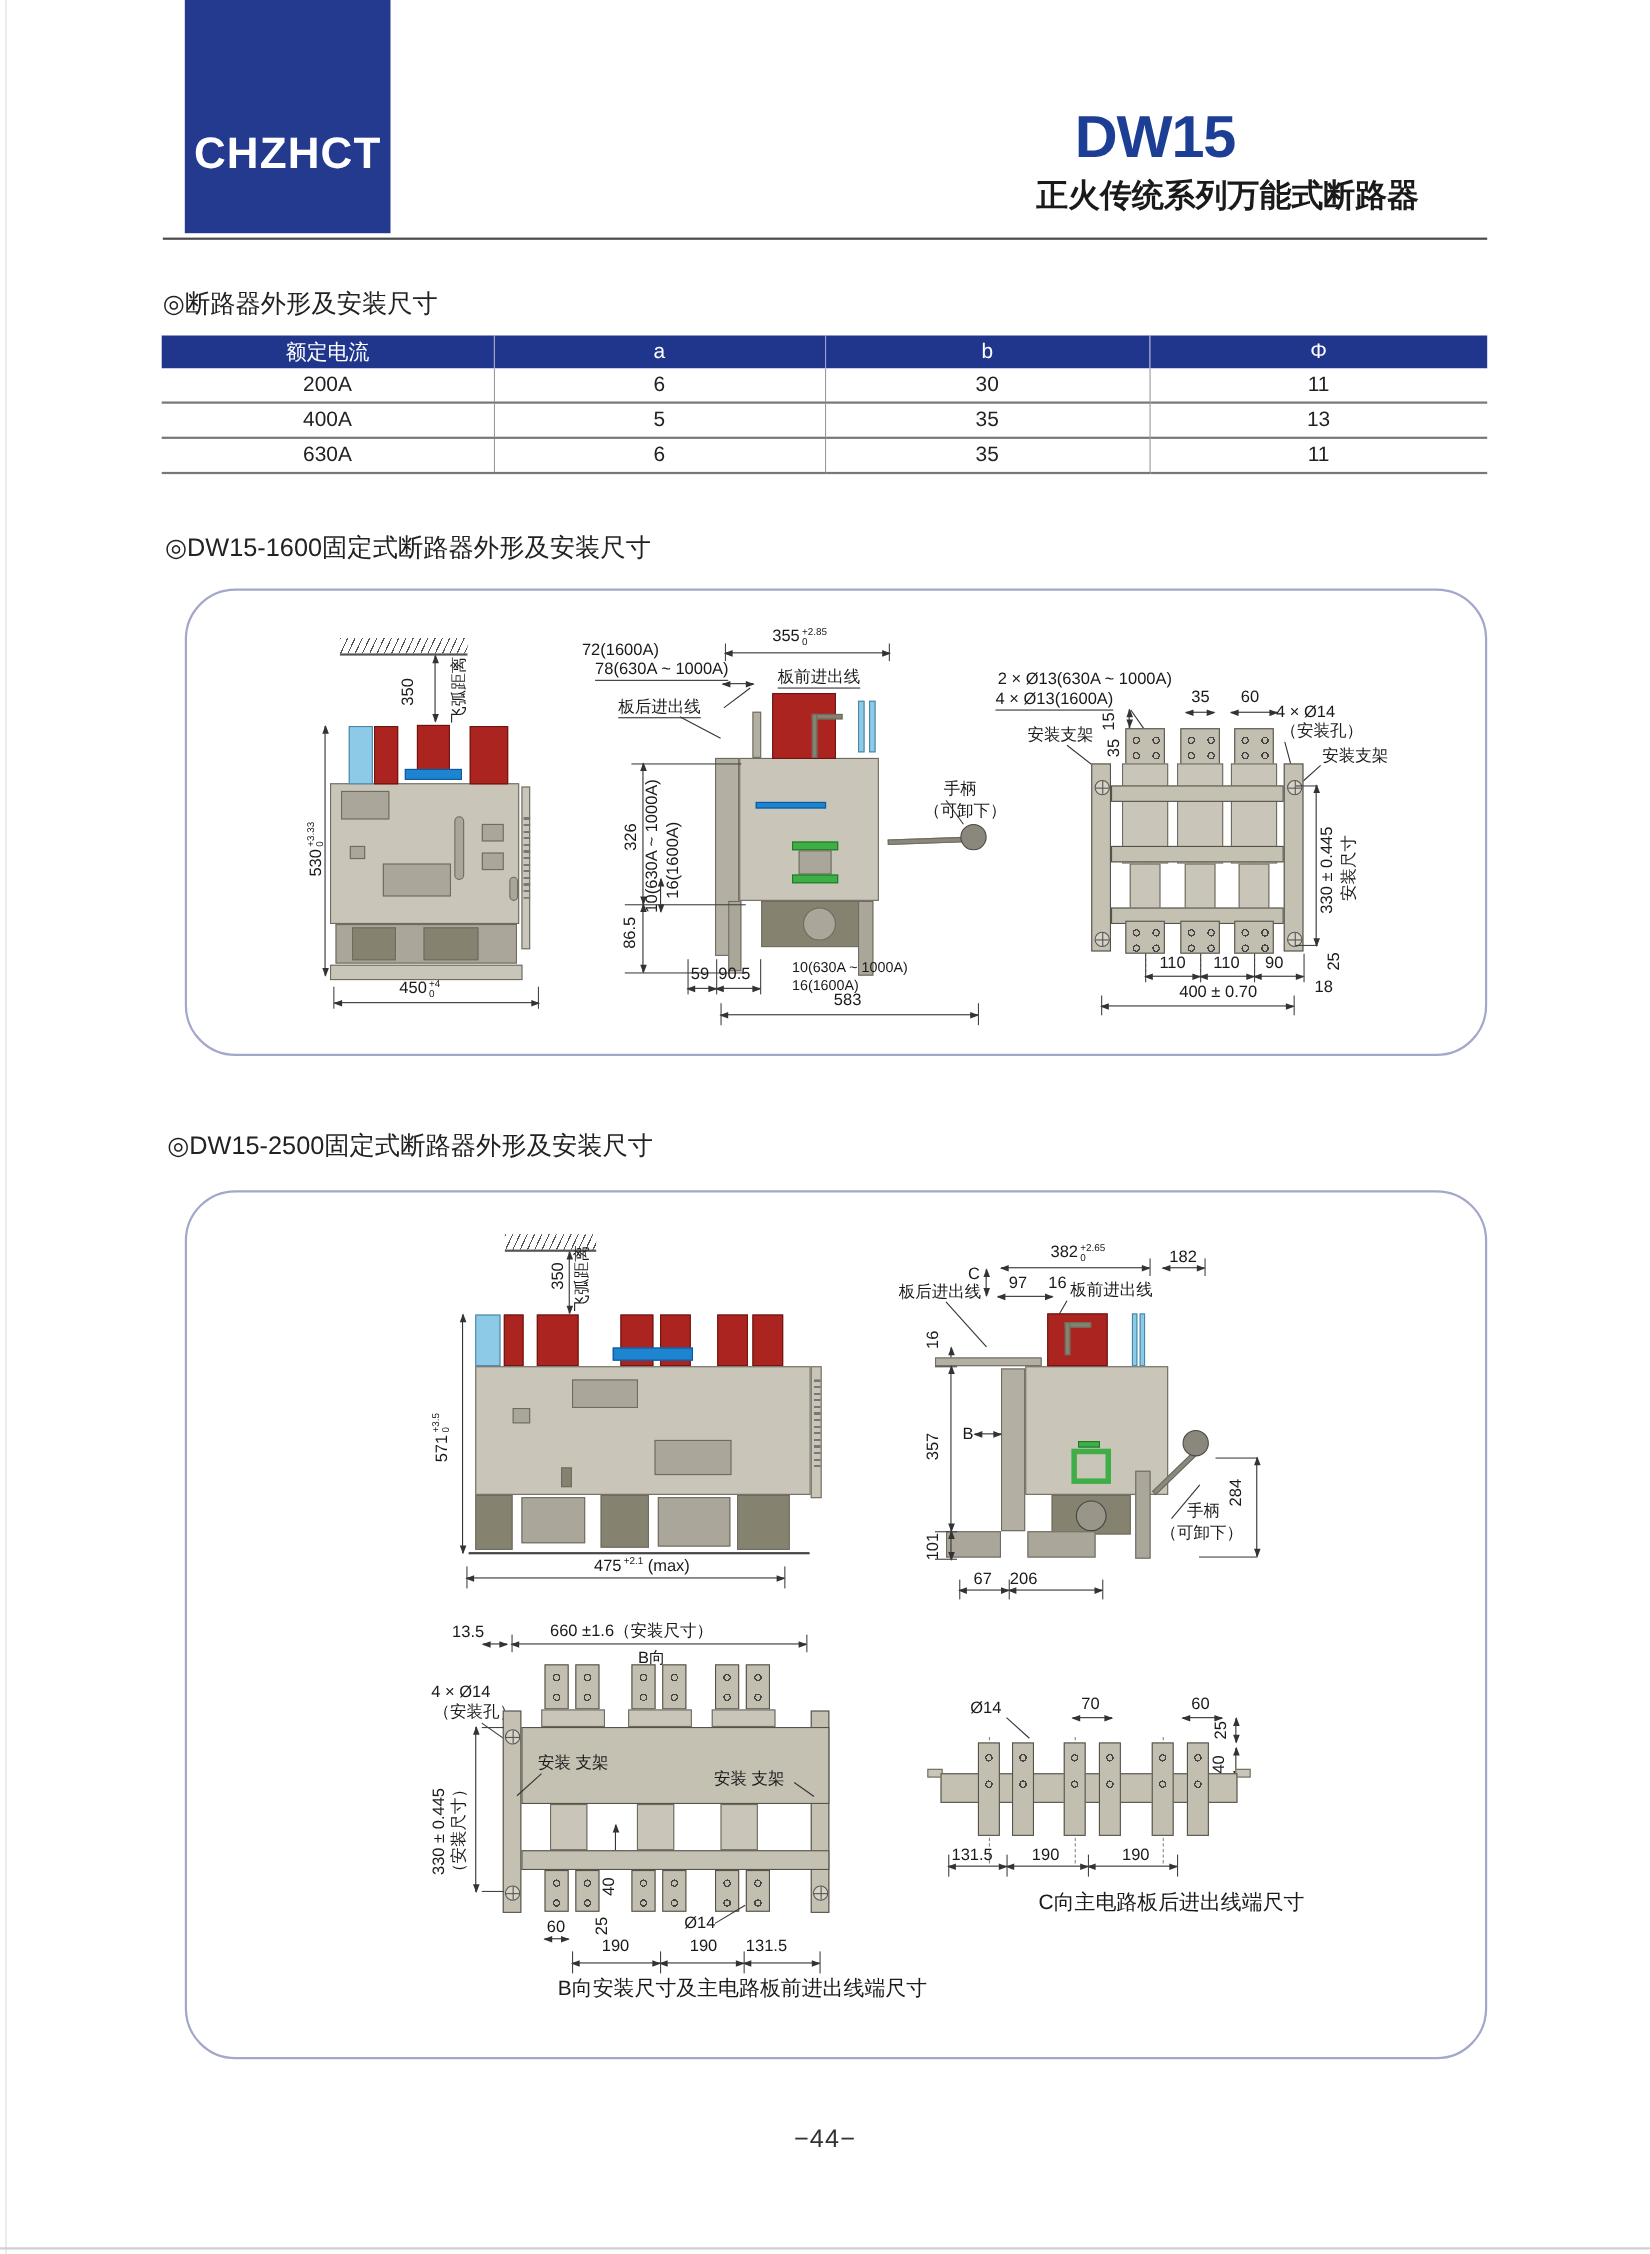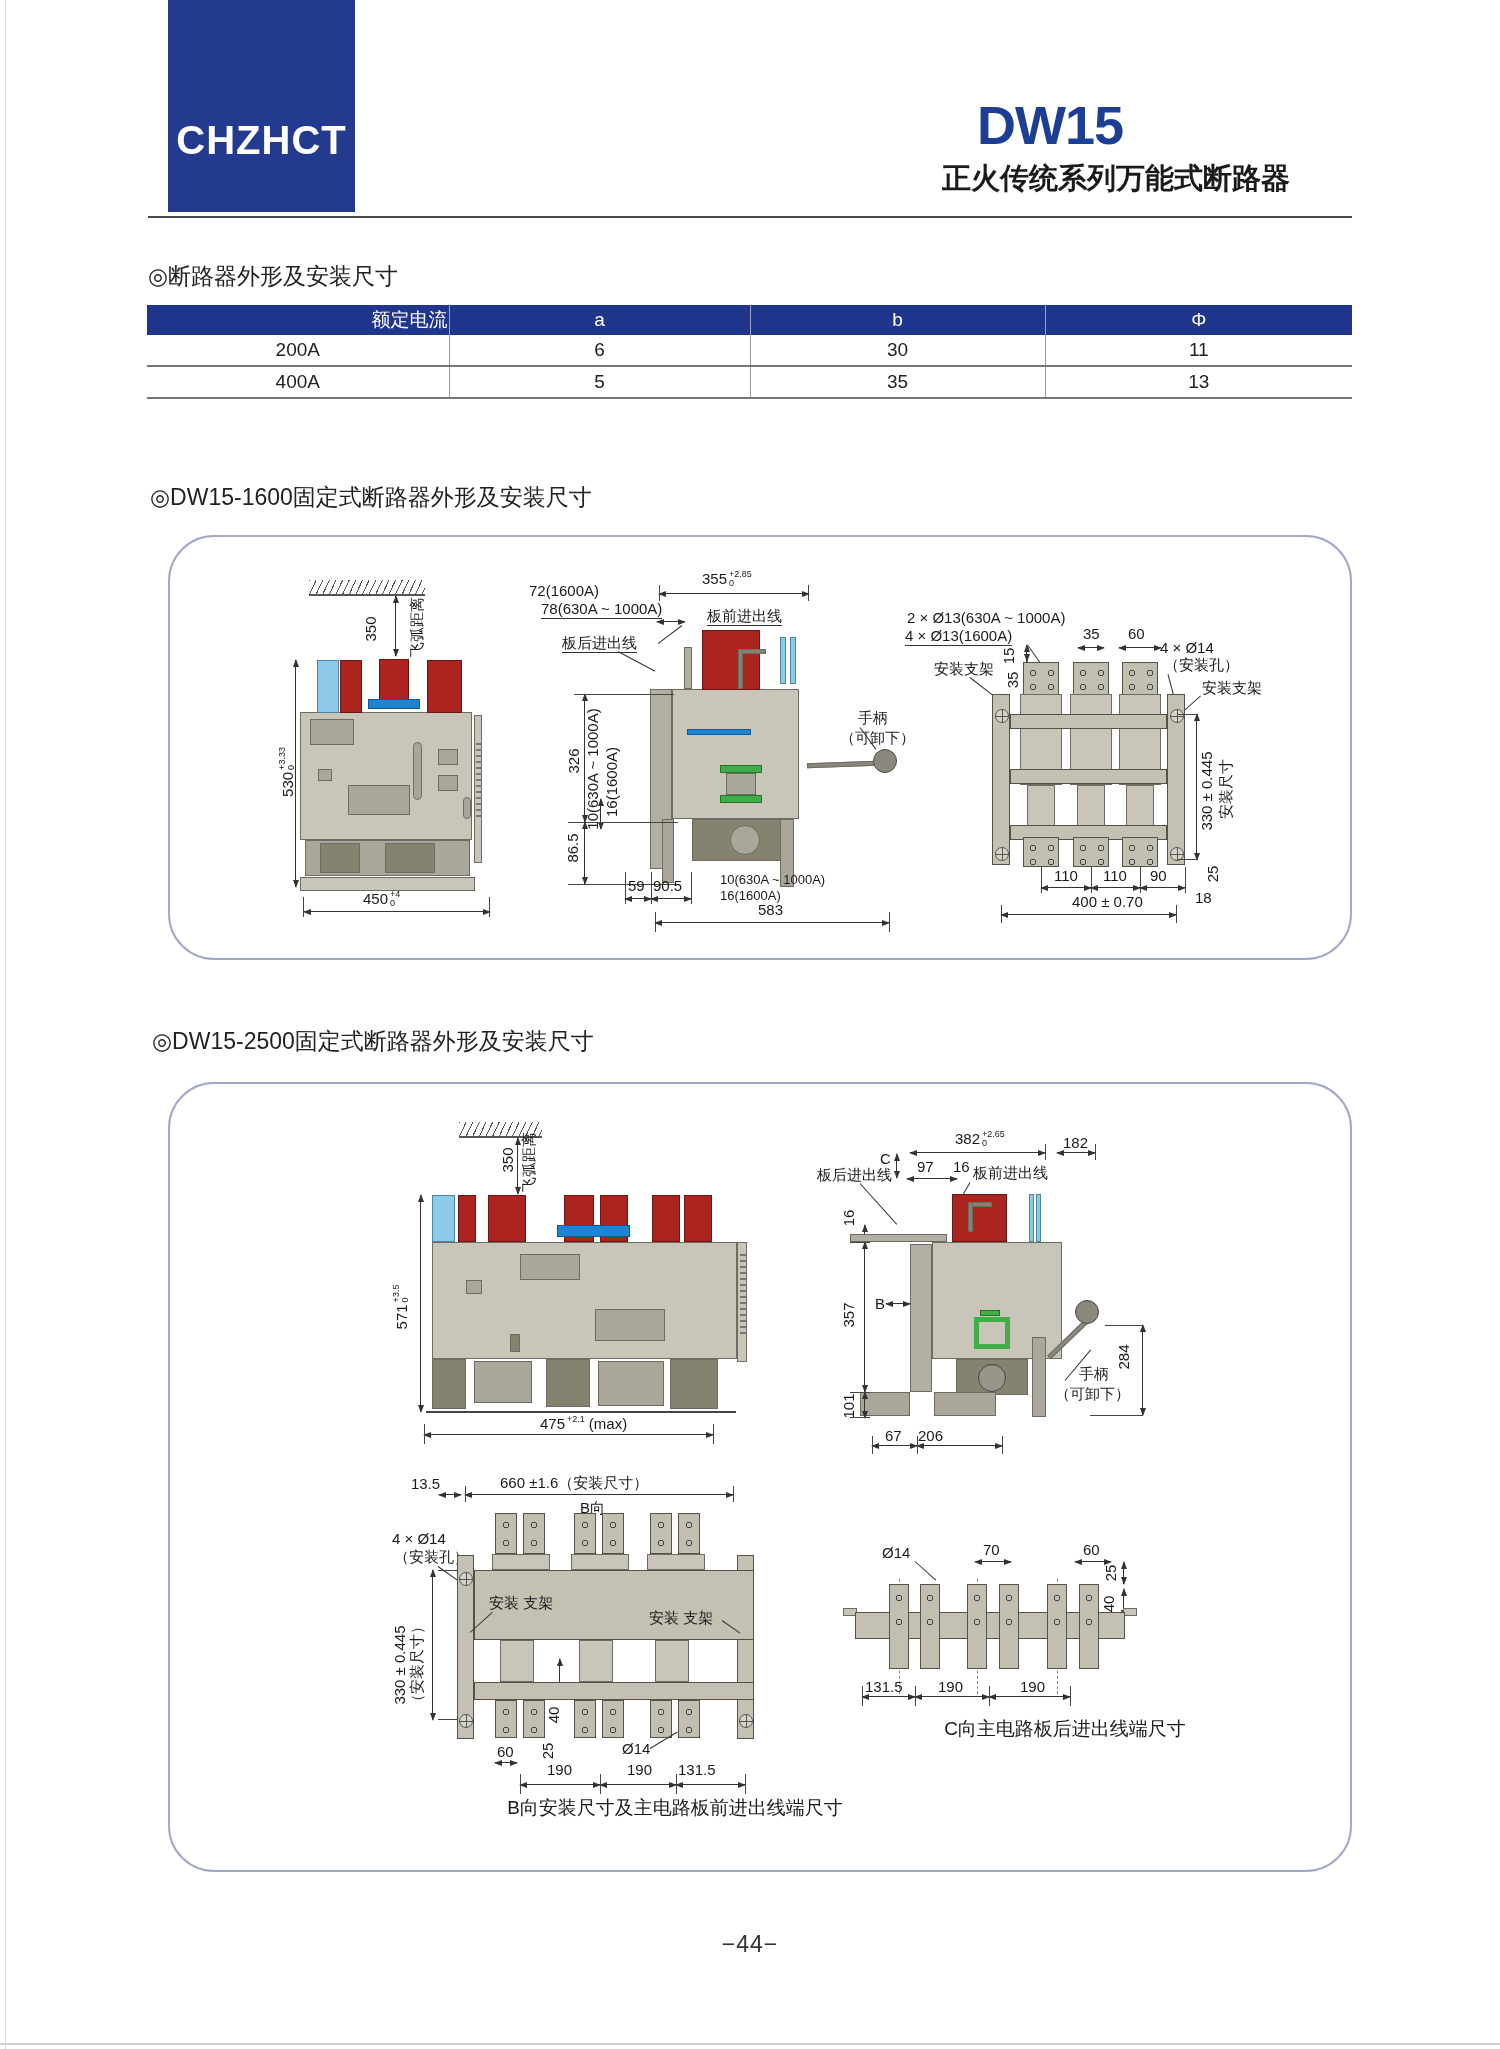--- a/index.html
+++ b/index.html
@@ -55,21 +55,21 @@
   .logo{position:absolute;left:168px;top:0;width:187px;height:212px;background:#233a8f;}
   .logo span{position:absolute;left:0;right:0;top:118px;text-align:center;color:#fff;
       font-size:40px;font-weight:bold;letter-spacing:1px;}
   .model{position:absolute;right:377px;top:98px;font-size:54px;font-weight:bold;color:#1c3e94;line-height:1;letter-spacing:-1px;}
   .subtitle{position:absolute;right:210px;top:161px;font-size:29px;font-weight:bold;color:#1a1a1a;line-height:1.2;}
   .rule{position:absolute;left:148px;top:216px;width:1204px;height:2px;background:#4a4a4a;}
   .sect{position:absolute;font-size:23px;color:#222;font-weight:500;}
   table.spec{position:absolute;left:147px;top:305px;width:1205px;border-collapse:collapse;table-layout:fixed;
       font-size:19px;text-align:center;}
   table.spec th{background:#20368c;color:#fff;font-weight:400;height:28px;border-left:1px solid rgba(255,255,255,.55);}
-  table.spec th:first-child{border-left:none;text-align:right;}
+  table.spec th:first-child{border-left:none;}
   table.spec td{height:28px;border-bottom:2px solid #777;border-left:1px solid #999;color:#222;background:#fff;}
   table.spec td:first-child{border-left:none;}
   .box{position:absolute;border:2px solid #a3a7cb;border-radius:46px;background:#fff;box-sizing:border-box;}
   .cap{position:absolute;font-size:19px;color:#1a1a1a;text-align:center;white-space:nowrap;}
   .footer{position:absolute;left:0;width:100%;top:1931px;text-align:center;font-size:23px;color:#333;letter-spacing:1px;}
   .edgeL{position:absolute;left:5px;top:0;width:1px;height:2049px;background:#dcdcdc;}
   .edgeB{position:absolute;left:0;top:2043px;width:1500px;height:2px;background:#cfcfcf;}
 </style>
 </head>
 <body>
@@ -104,20 +104,26 @@
       <td>200A</td>
       <td>6</td>
       <td>30</td>
       <td>11</td>
     </tr>
     <tr>
       <td>400A</td>
       <td>5</td>
       <td>35</td>
       <td>13</td>
+    </tr>
+    <tr>
+      <td>630A</td>
+      <td>6</td>
+      <td>35</td>
+      <td>11</td>
     </tr>
   </tbody>
     </table>
 
   <div class="sect" style="left:150px;top:482px;">◎DW15-1600固定式断路器外形及安装尺寸</div>
 
   <div class="box" style="left:168px;top:535px;width:1184px;height:425px;">
 
     <div class="hatch" style="left:139px;top:43px;width:116px;height:14px;"></div>
     <div class="varrow" style="left:225px;top:59px;height:60px;"></div>

